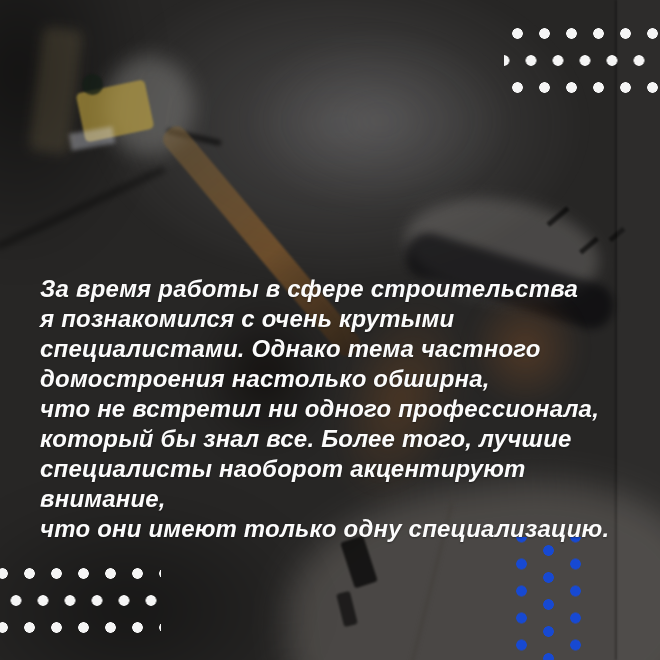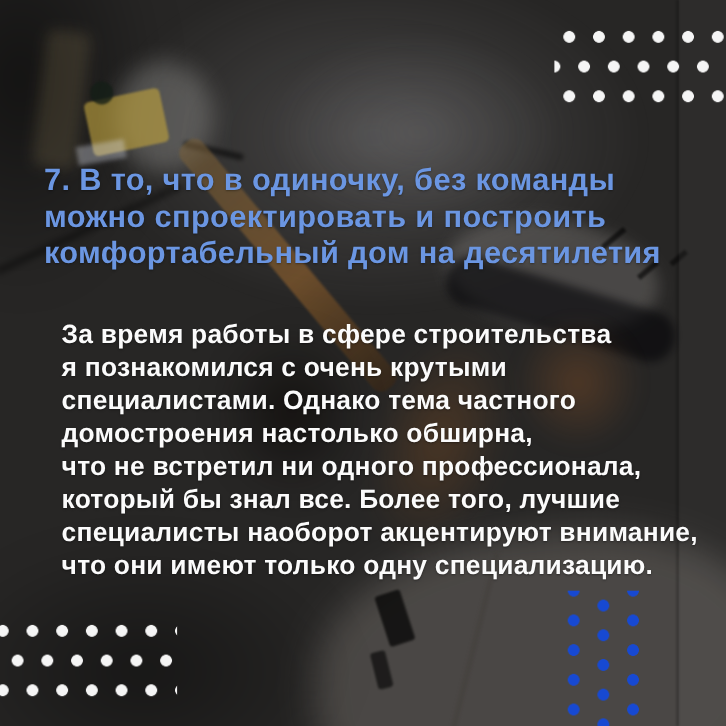--- a/index.html
+++ b/index.html
@@ -80,24 +80,25 @@
   }
 
   
   .heading{
     position:absolute;left:40px;top:147px;width:590px;margin:0;
     font-size:28px;line-height:33px;font-weight:700;letter-spacing:.3px;
     color:#6b96e2;white-space:pre-line;
     text-shadow:0 1px 2px rgba(0,0,0,.35);
   }
   .bodytext{
-    position:absolute;left:40px;top:274px;width:605px;margin:16px;
+    position:absolute;left:40px;top:274px;width:605px;margin:0;
     font-size:24px;line-height:30px;font-weight:700;letter-spacing:.2px;
     color:#fbfbfb;white-space:pre-line;
     text-shadow:0 1px 2px rgba(0,0,0,.4);
+    font-style:italic;
   }
 </style>
 </head>
 <body>
 
 <div class="card">
 
   <div class="bg" title="Darkened photo of a builder in a white hard hat painting a ceiling with a roller on a wooden pole">
     <div class="sh ceiling-light"></div>
     <div class="sh ceiling-bright"></div>
@@ -124,23 +125,20 @@
     <div class="sh logo-2"></div>
     <div class="sh seam-v"></div>
     <div class="sh right-col"></div>
     <div class="sh bl-dark"></div>
   </div>
 
   <div class="dots dots-h-white dots-tr"></div>
   <div class="dots dots-h-white dots-bl"></div>
   <div class="dots dots-br"></div>
 
-  <h1 class="heading">7. В то, что в одиночку, без команды
-можно спроектировать и построить
-комфортабельный дом на десятилетия</h1>
   <p class="bodytext">За время работы в сфере строительства
 я познакомился с очень крутыми
 специалистами. Однако тема частного
 домостроения настолько обширна,
 что не встретил ни одного профессионала,
 который бы знал все. Более того, лучшие
 специалисты наоборот акцентируют внимание,
 что они имеют только одну специализацию.</p>
 
 </div>

